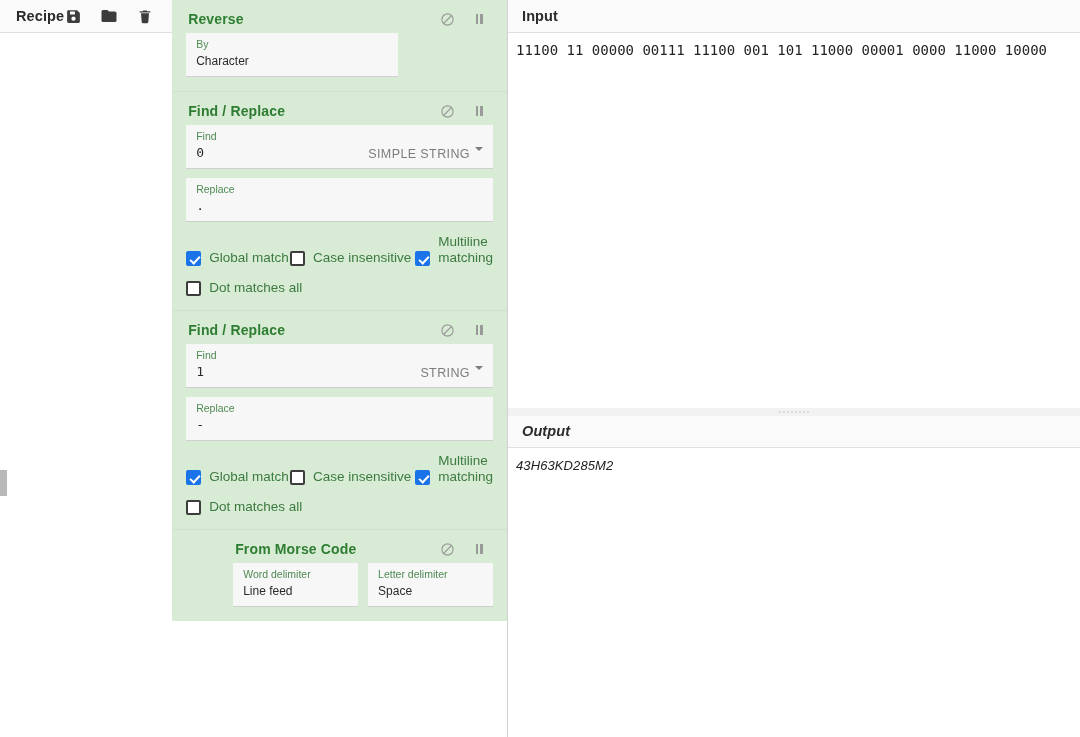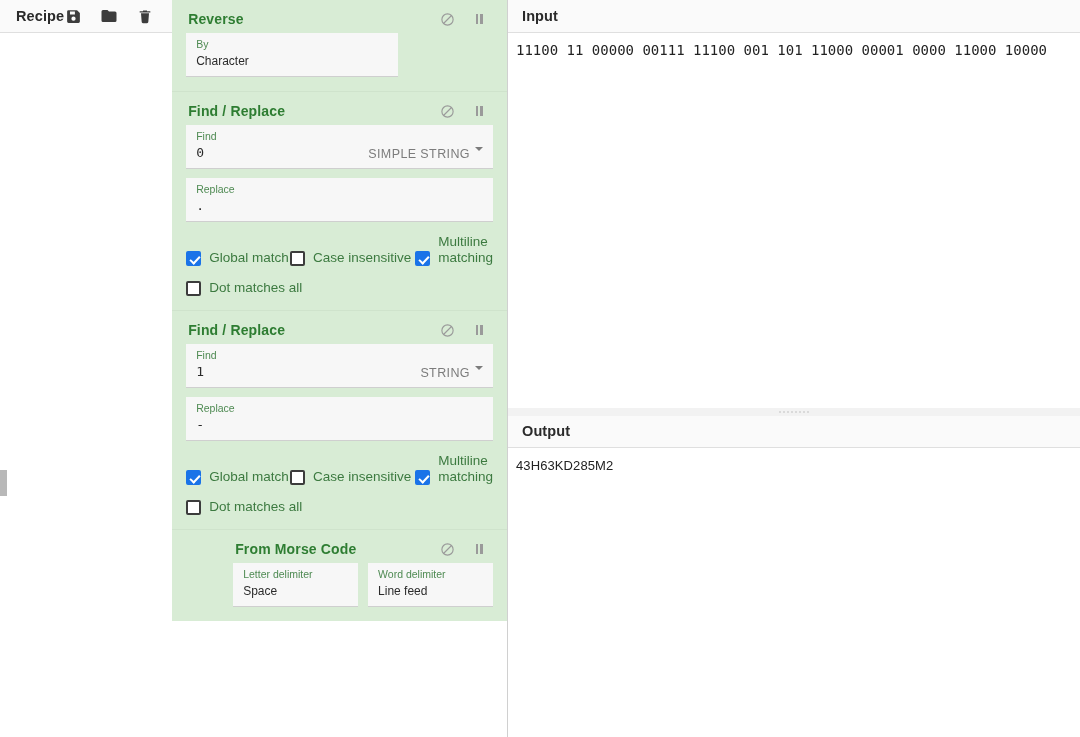--- a/index.html
+++ b/index.html
@@ -246,20 +246,21 @@
     display: flex;
     flex-direction: column;
     background: #ffffff;
     border-bottom: 1px solid #e2e2e2;
   }
   .output-section {
     flex: 1;
     display: flex;
     flex-direction: column;
     background: #4c1d95;
+    font-style: italic;
   }
 
   .io-title-bar {
     height: 33px;
     min-height: 33px;
     background: #fafafa;
     border-bottom: 1px solid #dfdfdf;
     display: flex;
     align-items: center;
     padding: 0 14px;
@@ -513,28 +514,28 @@
               <span class="pause-icon-box">
                   <i class="pause-bar"></i>
                   <i class="pause-bar"></i>
                 </span>
             </span>
           </div>
         </div>
         <div class="field-row">
           <div class="field">
             <div class="field-inner">
+              <div class="field-label">Word delimiter</div>
+              <div class="field-value">Line feed</div>
+            </div>
+          </div>
+          <div class="field">
+            <div class="field-inner">
               <div class="field-label">Letter delimiter</div>
               <div class="field-value">Space</div>
-            </div>
-          </div>
-          <div class="field">
-            <div class="field-inner">
-              <div class="field-label">Word delimiter</div>
-              <div class="field-value">Line feed</div>
             </div>
           </div>
         </div>
       </div>
 
     </div>
 
     <div class="left-scroll-thumb"></div>
   </div>
 

